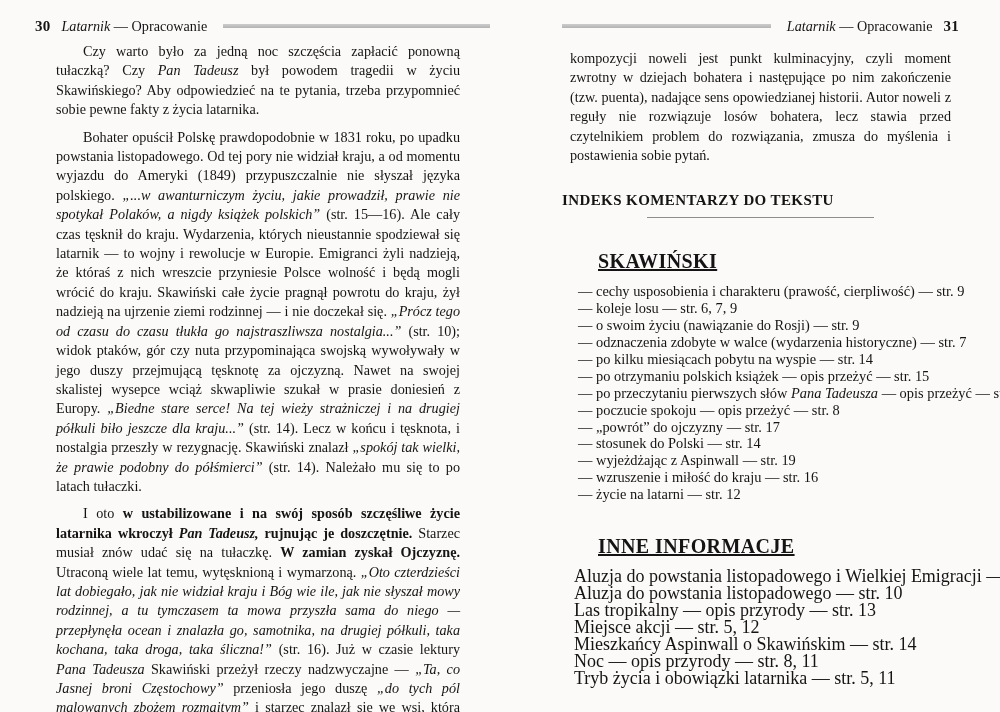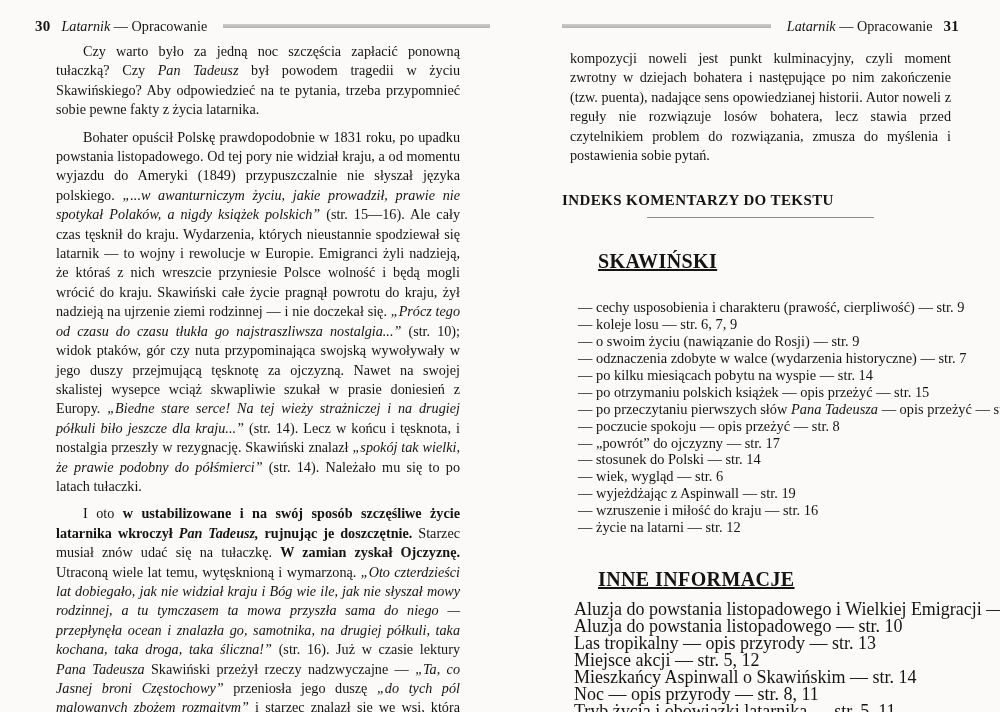--- a/index.html
+++ b/index.html
@@ -59,21 +59,21 @@
   #page-right .heading-rule { width:227px; }
 
   .subheading {
     margin:34px 0 0 36px;
     font-weight:bold;
     font-size:20px;
     letter-spacing:0.4px;
     text-decoration:underline;
   }
   .index-list {
-    margin:28px 0 0 16px;
+    margin:12px 0 0 16px;
     font-size:14.4px;
     line-height:16.9px;
   }
   .info-list {
     margin:12px 0 0 12px;
     font-size:18px;
     line-height:16.9px;
   }
   .index-item, .info-item { white-space:nowrap; }
 </style>
@@ -115,21 +115,20 @@
           <div class="index-item"><span>— cechy usposobienia i charakteru (prawość, cierpliwość) — str. 9</span></div>
           <div class="index-item"><span>— koleje losu — str. 6, 7, 9</span></div>
           <div class="index-item"><span>— o swoim życiu (nawiązanie do Rosji) — str. 9</span></div>
           <div class="index-item"><span>— odznaczenia zdobyte w walce (wydarzenia historyczne) — str. 7</span></div>
           <div class="index-item"><span>— po kilku miesiącach pobytu na wyspie — str. 14</span></div>
           <div class="index-item"><span>— po otrzymaniu polskich książek — opis przeżyć — str. 15</span></div>
           <div class="index-item"><span>— po przeczytaniu pierwszych słów </span><span class="it">Pana Tadeusza</span><span> — opis przeżyć — str. 16</span></div>
           <div class="index-item"><span>— poczucie spokoju — opis przeżyć — str. 8</span></div>
           <div class="index-item"><span>— „powrót” do ojczyzny — str. 17</span></div>
           <div class="index-item"><span>— stosunek do Polski — str. 14</span></div>
-          <div class="index-item"><span>— wiek, wygląd — str. 6</span></div>
           <div class="index-item"><span>— wyjeżdżając z Aspinwall — str. 19</span></div>
           <div class="index-item"><span>— wzruszenie i miłość do kraju — str. 16</span></div>
           <div class="index-item"><span>— życie na latarni — str. 12</span></div>
         </div>
 
       <h3 class="subheading">INNE INFORMACJE</h3>
       <div class="info-list">
           <div class="info-item"><span>Aluzja do powstania listopadowego i Wielkiej Emigracji — str. 15</span></div>
           <div class="info-item"><span>Aluzja do powstania listopadowego — str. 10</span></div>
           <div class="info-item"><span>Las tropikalny — opis przyrody — str. 13</span></div>

